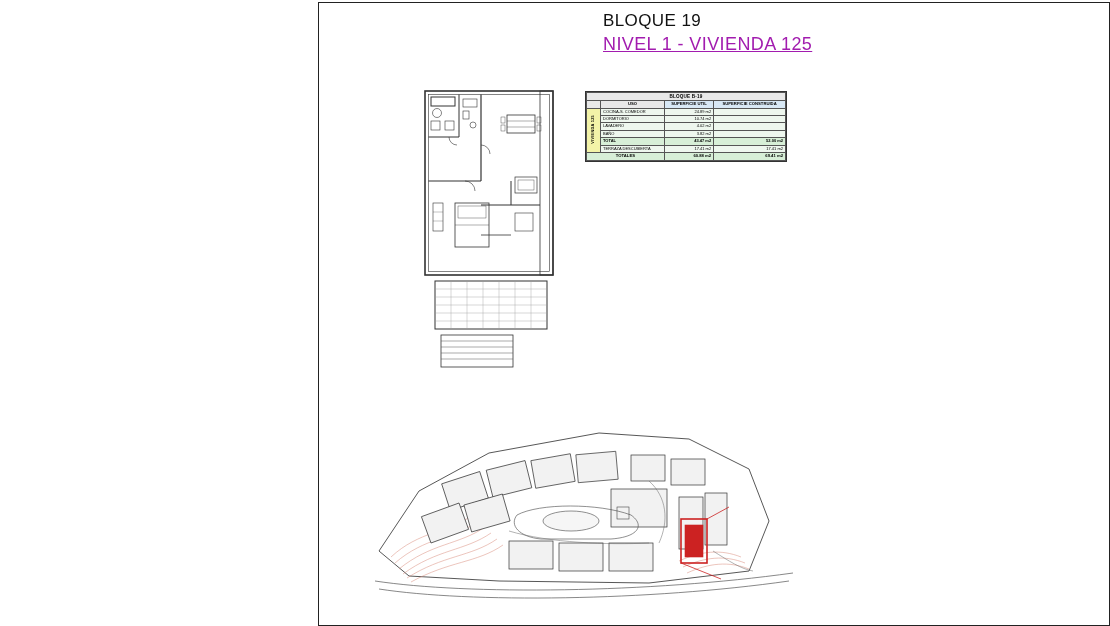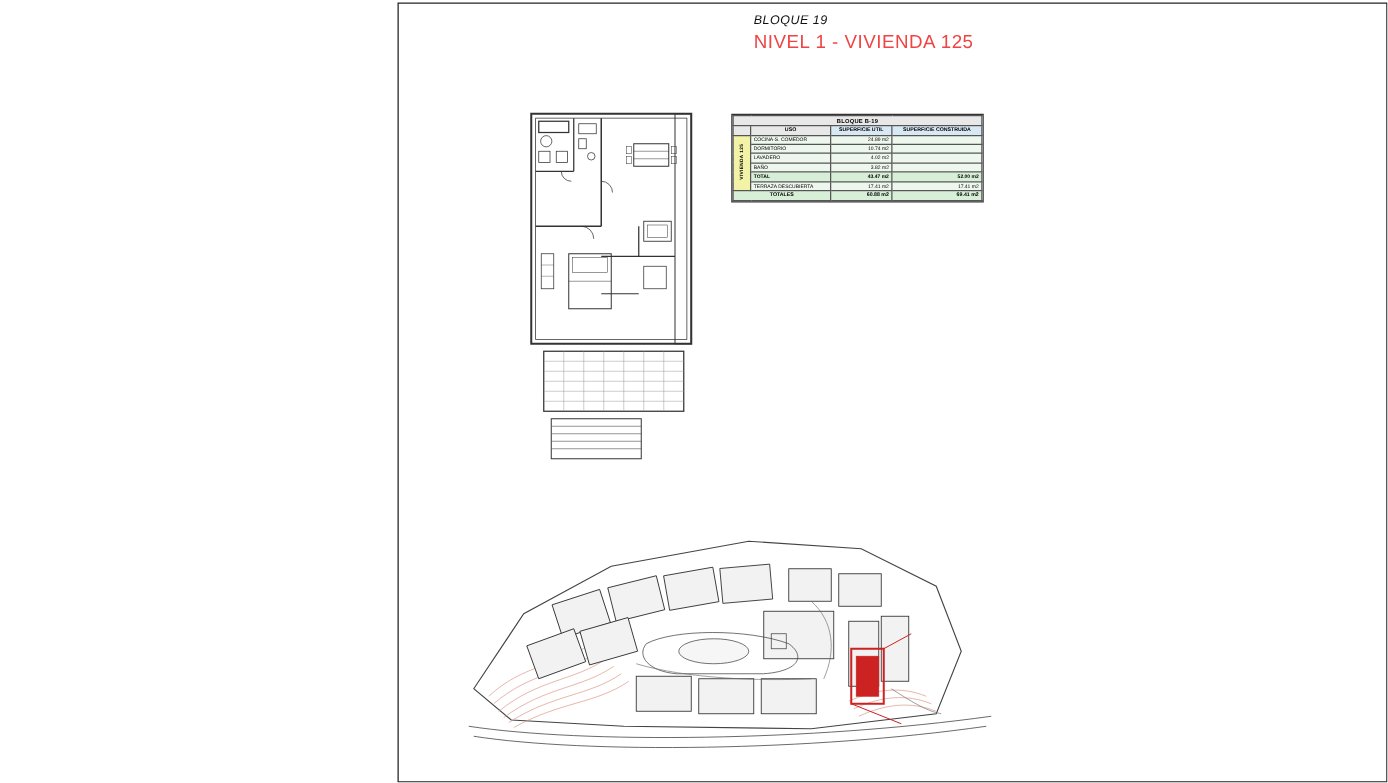--- a/index.html
+++ b/index.html
@@ -2,22 +2,22 @@
 <html><head>
 <meta charset="utf-8">
 <style>
   html,body{margin:0;padding:0;background:#ffffff;}
   body{width:1110px;height:626px;overflow:hidden;font-family:"Liberation Sans",sans-serif;}
   .page{position:relative;width:1110px;height:626px;background:#ffffff;}
   .sheet{position:absolute;left:318px;top:2px;width:790px;height:622px;border:1px solid #222;background:#fff;}
 
   
   .title-block{position:absolute;left:284px;top:8px;width:480px;}
-  .title-block .t1{font-size:10px;letter-spacing:.4px;color:#111;font-weight:400;font-style:italic;}
-  .title-block .t2{font-size:15px;letter-spacing:.4px;color:#ef4444;margin-top:3px;}
+  .title-block .t1{font-size:17px;letter-spacing:.4px;color:#111;font-weight:400;}
+  .title-block .t2{font-size:18px;letter-spacing:.4px;color:#a21caf;margin-top:3px;text-decoration:underline;}
 
   
   .plan{position:absolute;left:100px;top:82px;width:168px;height:296px;}
   .plan svg{display:block;}
 
   
   .areas{position:absolute;left:266px;top:88px;width:200px;border:1px solid #333;background:#fff;}
   table.areas-tbl{border-collapse:collapse;width:100%;font-size:4.2px;line-height:1.1;}
   table.areas-tbl td,table.areas-tbl th{border:.5px solid #555;padding:1px 2px;}
   .hdr-block{background:#e8e8e8;text-align:center;font-weight:bold;font-size:4.6px;letter-spacing:.2px;}

